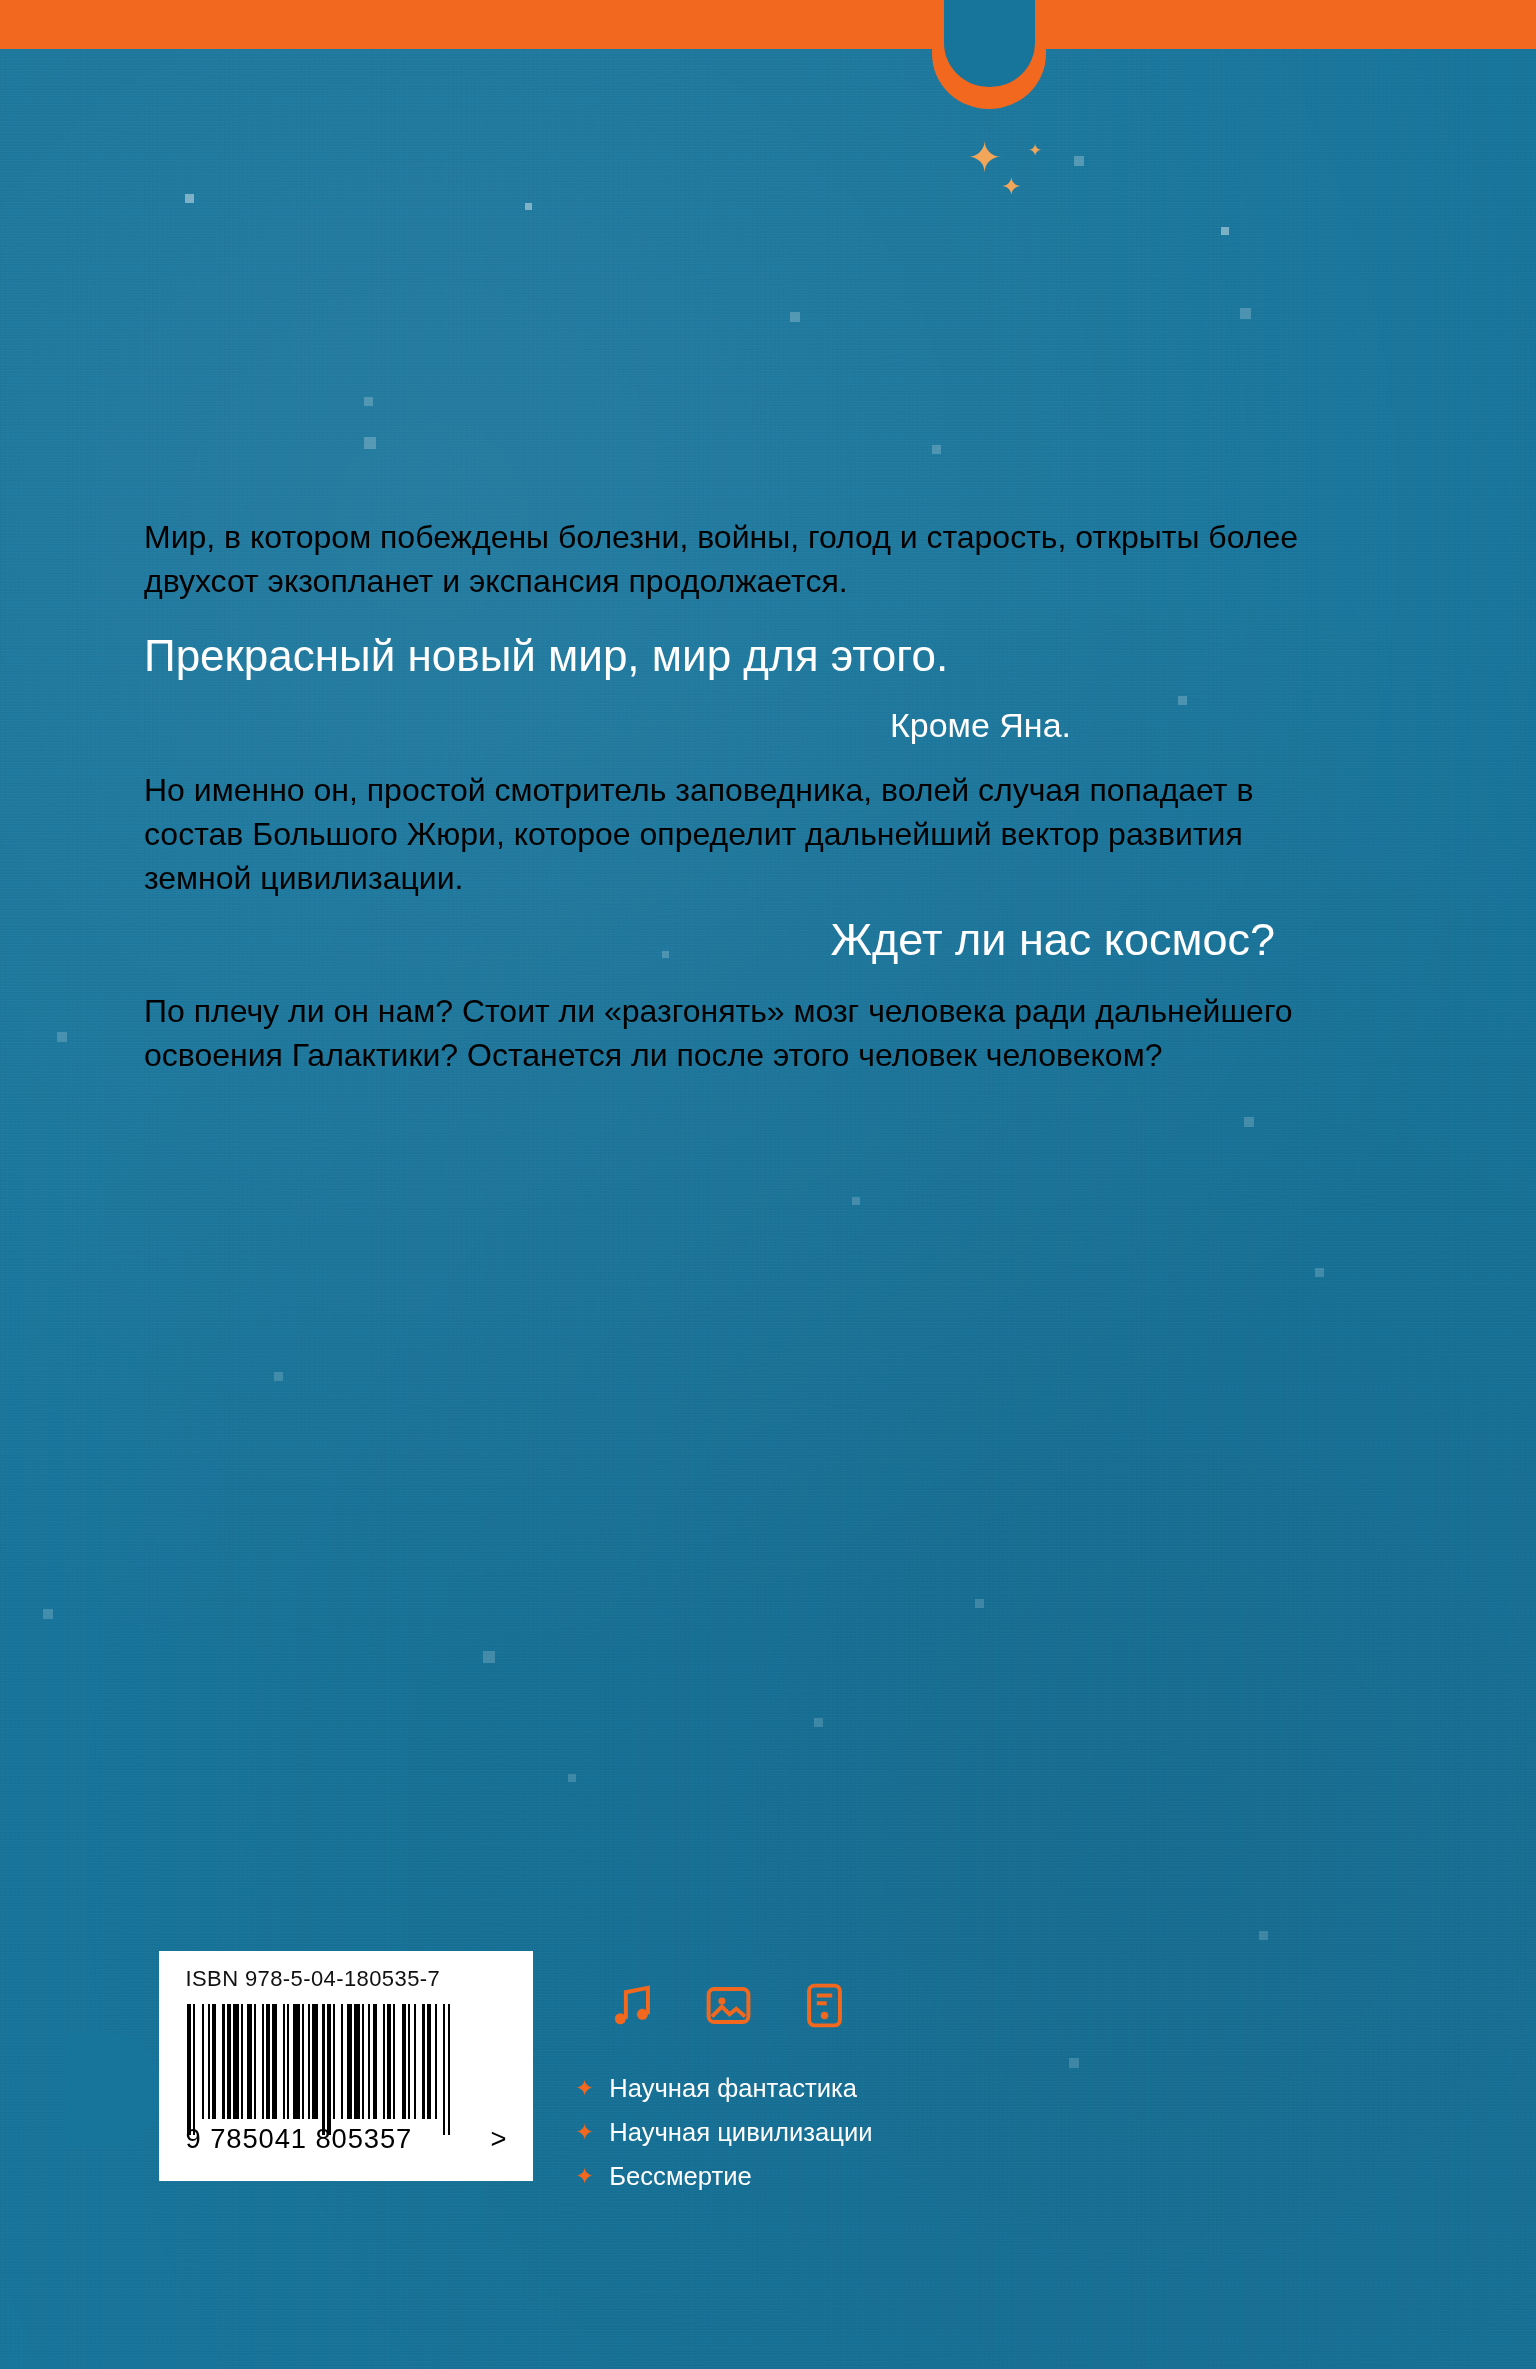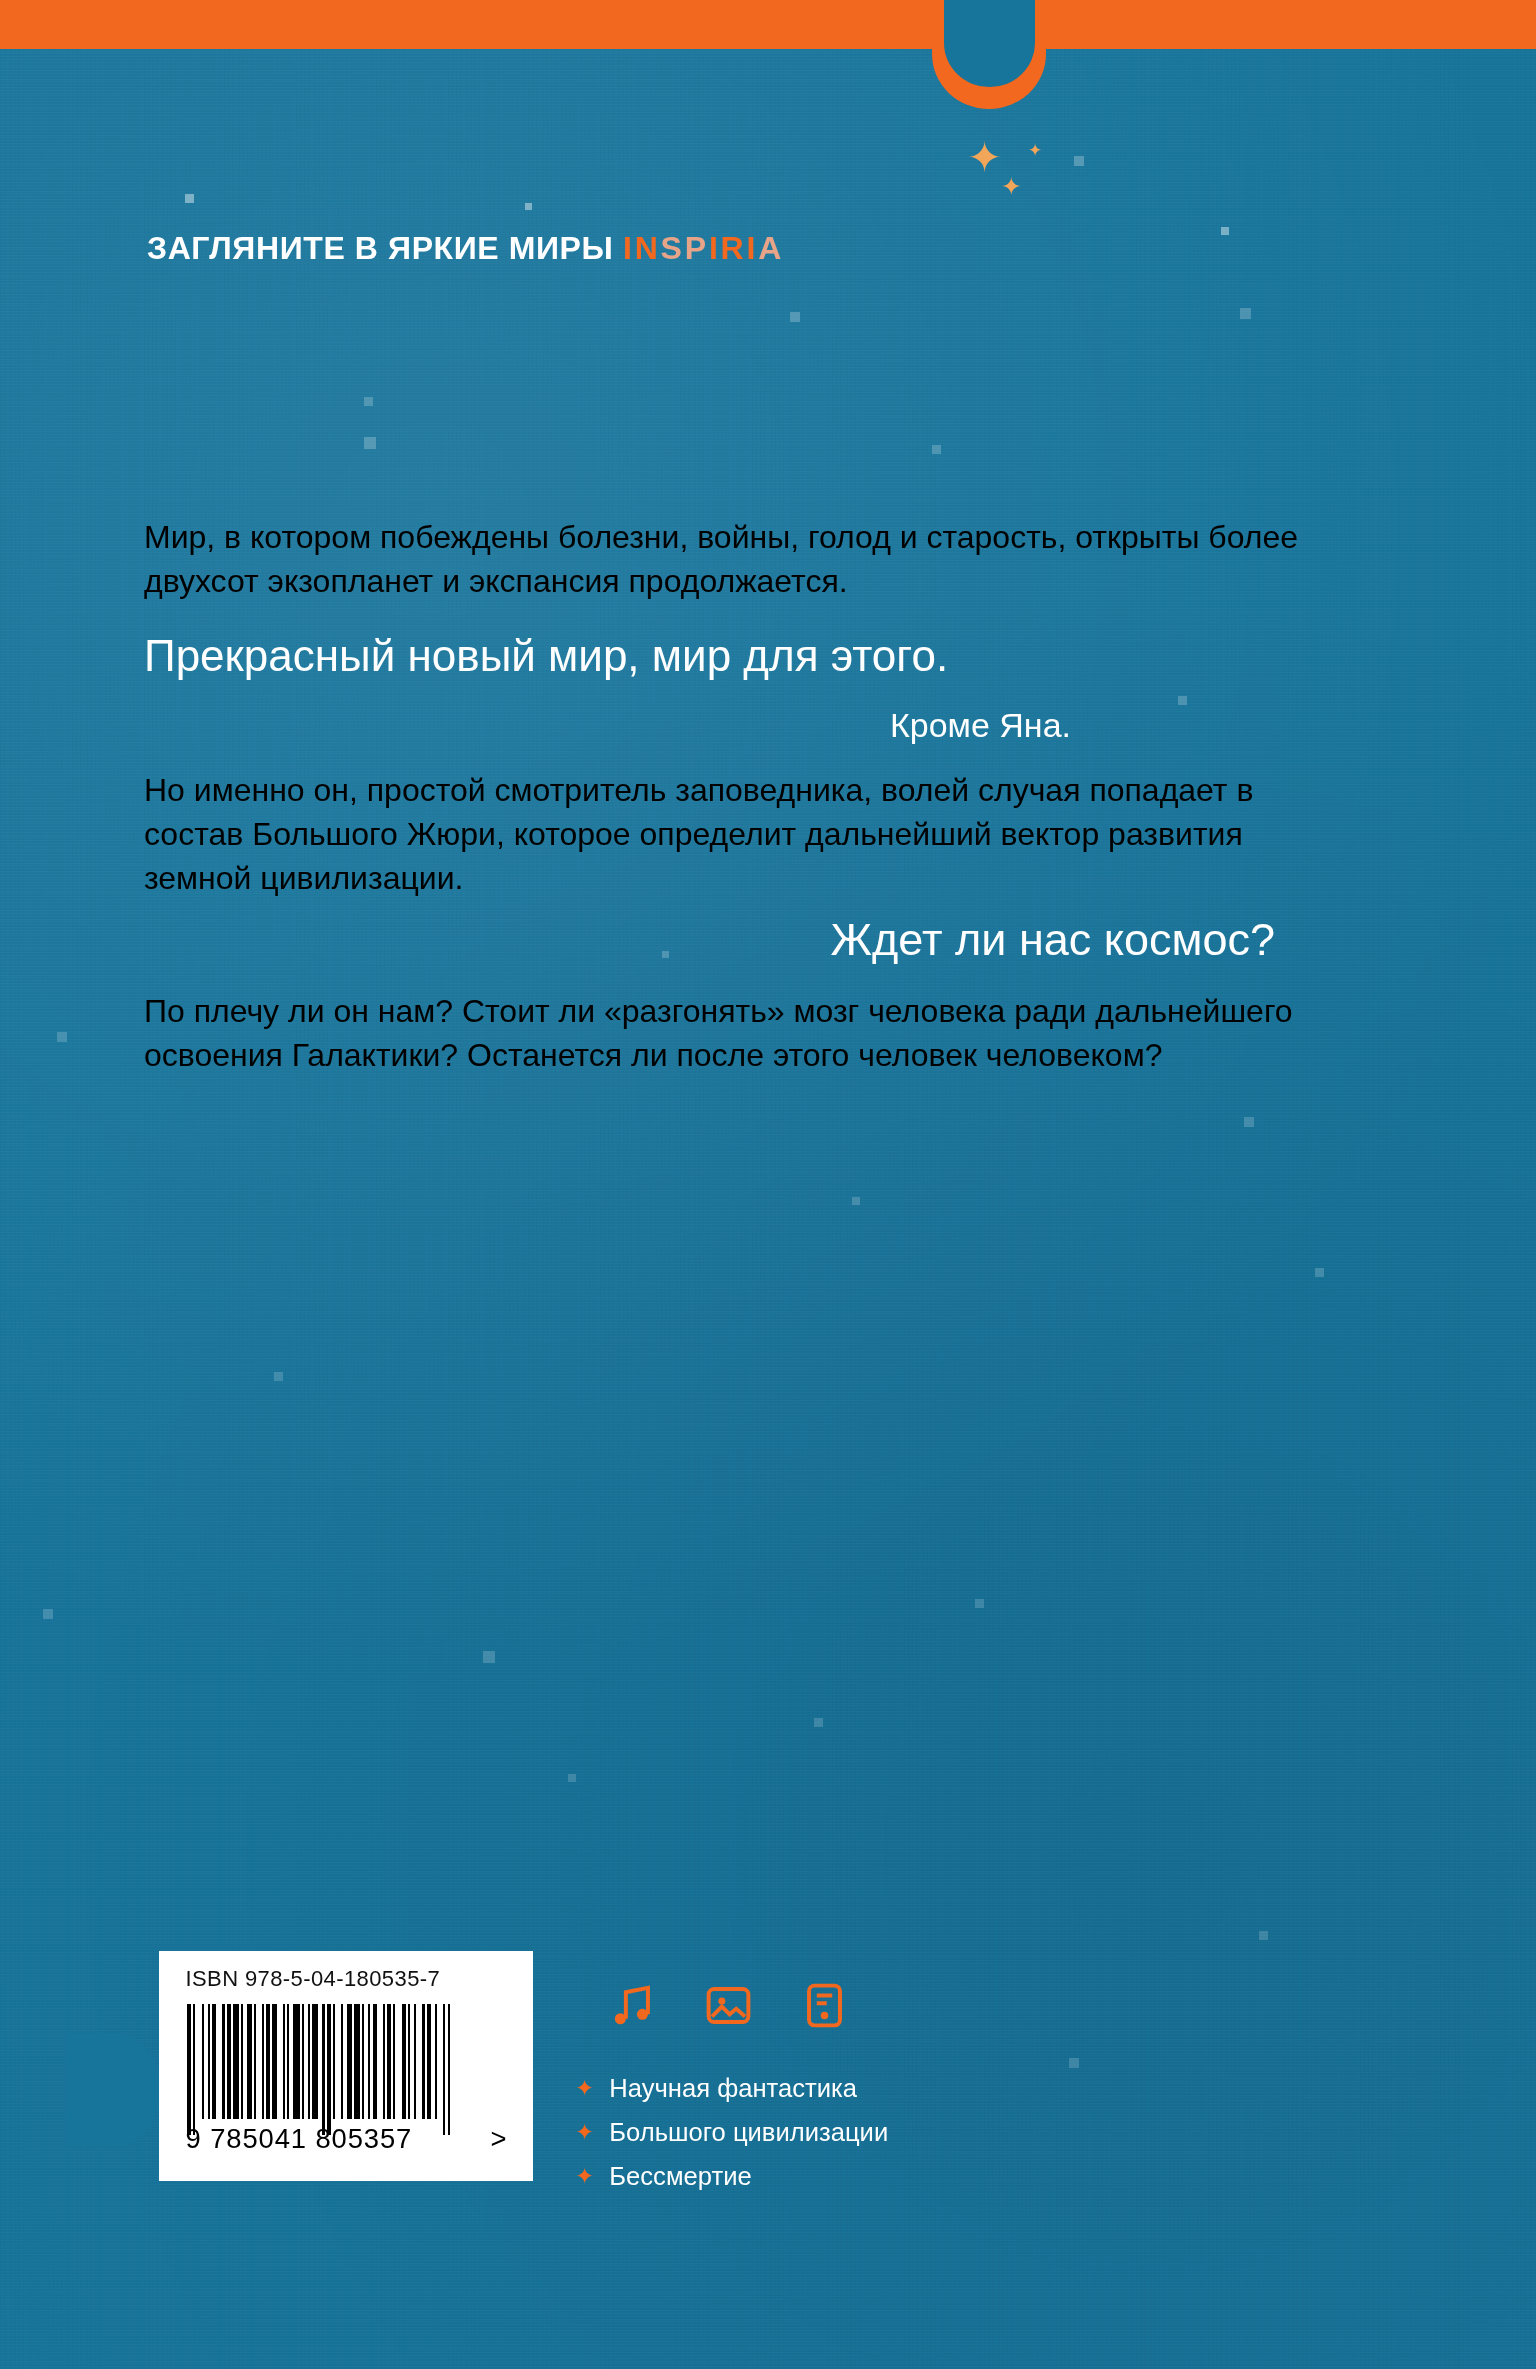--- a/index.html
+++ b/index.html
@@ -278,24 +278,20 @@
   <div class="fleck" style="left:814px;top:1718px;width:8.5px;height:8.5px;opacity:.4;"></div>
   <div class="fleck" style="left:568px;top:1774px;width:7.6px;height:7.6px;opacity:.4;"></div>
   <div class="fleck" style="left:1069px;top:2058px;width:10.4px;height:10.4px;opacity:.4;"></div>
   <div class="fleck" style="left:1259px;top:1931px;width:8.5px;height:8.5px;opacity:.4;"></div>
   <div class="fleck" style="left:975px;top:1599px;width:8.5px;height:8.5px;opacity:.4;"></div>
 
   <div class="sparkle" style="left:967px;top:137px;font-size:42px;">✦</div>
   <div class="sparkle" style="left:1001px;top:175px;font-size:24.6px;">✦</div>
   <div class="sparkle" style="left:1028px;top:142px;font-size:17px;">✦</div>
 
-  <div class="tagline">
-    <span>ЗАГЛЯНИТЕ В ЯРКИЕ МИРЫ</span>
-    <span class="brand">IN<span class="dim">SP</span>IRI<span class="dim">A</span></span>
-  </div>
 
   <div class="copy">
 
     <p class="para">Мир, в котором побеждены болезни, войны, голод и старость, открыты более двухсот экзопланет и экспансия продолжается.</p>
 
     <p class="head-mid">Прекрасный новый мир, мир для этого.</p>
 
     <p class="right-line">Кроме Яна.</p>
 
     <p class="para">Но именно он, простой смотритель заповедника, волей случая попадает в состав Большого Жюри, которое определит дальнейший вектор развития земной цивилизации.</p>
@@ -420,21 +416,21 @@
     </span>
   </div>
 
   <div class="tags">
     <div class="tag">
       <span class="star">✦</span>
       <span>Научная фантастика</span>
     </div>
     <div class="tag">
       <span class="star">✦</span>
-      <span>Большого цивилизации</span>
+      <span>Научная цивилизации</span>
     </div>
     <div class="tag">
       <span class="star">✦</span>
       <span>Бессмертие</span>
     </div>
   </div>
 
 </div>
 
 

